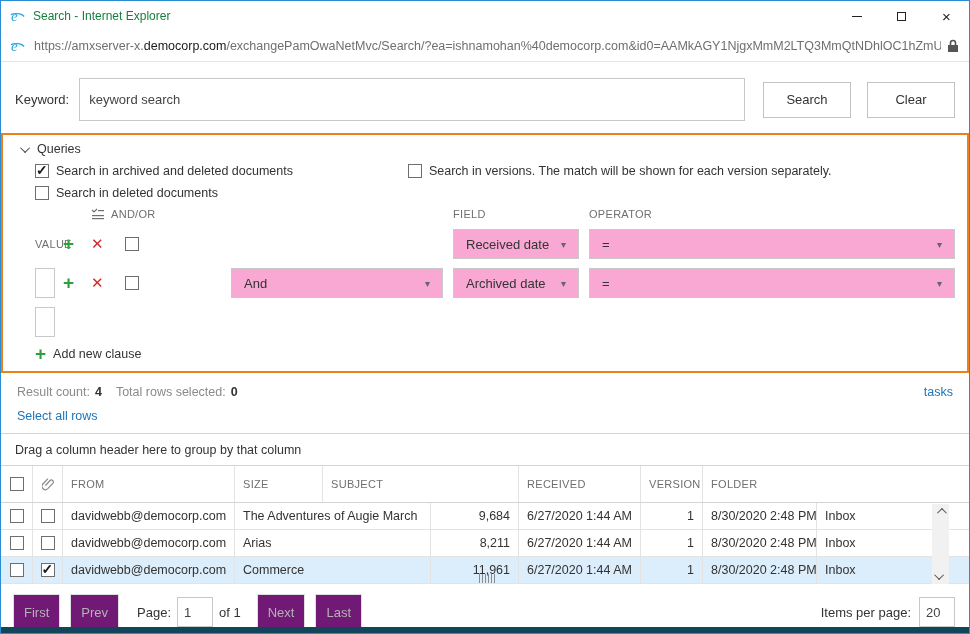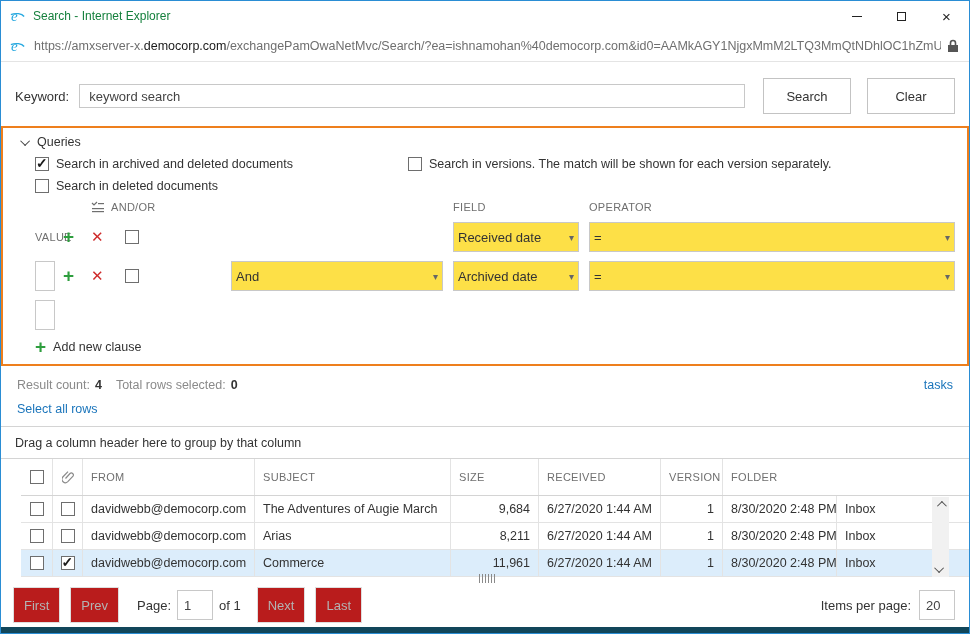--- a/index.html
+++ b/index.html
@@ -20,54 +20,54 @@
   
   .addressbar { height: 31px; display: flex; align-items: center; padding: 0 10px 0 8px; border-bottom: 1px solid #e4e4e4; background: #fff; }
   .url { flex: 1; margin-left: 8px; font-size: 12.5px; color: #6f6f6f; white-space: nowrap; overflow: hidden; }
   .url .domain { color: #1a1a1a; }
   .lock-icon { flex: 0 0 auto; margin-left: 6px; }
   
   .ieicon { width: 17px; height: 17px; flex: 0 0 auto; }
   
   .kwrow { display: flex; align-items: center; padding: 16px 14px 12px 14px; }
   .kwrow label { color: #333; margin-right: 10px; }
-  .textinput { height: 24px; border: 1px solid #c8c8c8; padding: 0 9px; font-size: 13px; color: #444; font-family: inherit; background: #fff; }
+  .textinput { height: 43px; border: 1px solid #c8c8c8; padding: 0 9px; font-size: 13px; color: #444; font-family: inherit; background: #fff; }
   .kw-input { flex: 1; margin-right: 18px; }
   .btn { height: 36px; min-width: 88px; background: #fff; border: 1px solid #c3c3c3; font-size: 13px; color: #333; font-family: inherit; cursor: pointer; }
   .btn + .btn { margin-left: 16px; }
   
   .queries { margin: 0 0; border: 2px solid #ee7f1d; padding: 7px 12px 8px 20px; }
   .q-head { display: flex; align-items: center; gap: 7px; font-size: 12.5px; color: #333; margin-bottom: 8px; cursor: pointer; width: 80px; }
   .chev { width: 7px; height: 7px; border-left: 1.5px solid #444; border-bottom: 1.5px solid #444; display: inline-block; transform: rotate(-45deg) translateY(-2px); }
   .cbline { display: flex; align-items: center; margin: 0 0 8px 12px; gap: 7px; font-size: 12.5px; color: #333; }
   .cbline .second { margin-left: 108px; display: flex; align-items: flex-end; gap: 7px; }
   input[type=checkbox] { appearance: none; -webkit-appearance: none; width: 14px; height: 14px; border: 1px solid #6e6e6e; background: #fff; position: relative; cursor: pointer; flex: 0 0 auto; }
   input[type=checkbox]:checked::after { content: "✓"; position: absolute; left: 0px; top: -3px; font-size: 14px; font-weight: bold; color: #1a1a1a; }
   .clausegrid { display: grid; grid-template-columns: 18px 18px 24px 96px 212px 126px 1fr; column-gap: 10px; align-items: center; margin-left: 12px; row-gap: 9px; }
   .clausehdr { font-size: 11px; color: #6f6f6f; letter-spacing: .3px; }
   .hdr-andor { display: flex; align-items: center; gap: 6px; grid-column: 3 / 5; }
   .plus { color: #2e9e3e; font-size: 19px; font-weight: bold; line-height: 14px; cursor: pointer; }
   .redx { color: #cf2b2b; font-size: 15px; font-weight: bold; cursor: pointer; }
-  .ddl { height: 30px; border: 1px solid #c8c8c8; background: #fde047; display: flex; align-items: center; padding: 0 4px; cursor: pointer; color: #333; }
+  .ddl { height: 30px; border: 1px solid #c8c8c8; background: #f9a8d4; display: flex; align-items: center; padding: 0 12px; cursor: pointer; color: #333; }
   .ddl .ddl-txt { flex: 1; white-space: nowrap; overflow: hidden; }
   .ddl .arrow { color: #666; font-size: 10px; margin-left: 4px; }
   .val-input { width: 100%; height: 30px; }
   .addclause { display: flex; align-items: center; gap: 7px; margin: 10px 0 2px 12px; cursor: pointer; color: #333; font-size: 12.5px; width: 140px; }
   
   .resinfo { padding: 12px 16px 0 16px; }
   .resinfo .line1 { display: flex; align-items: center; }
   .graylabel { color: #8a8a8a; font-size: 12.5px; }
   .boldnum { color: #333; font-weight: bold; font-size: 12.5px; margin: 0 14px 0 5px; }
   .spacer { flex: 1; }
   .link { color: #1b75bb; font-size: 12.5px; cursor: pointer; text-decoration: none; }
   .line2 { margin-top: 9px; margin-bottom: 10px; }
   
   .groupbar { border-top: 1px solid #d4d4d4; border-bottom: 1px solid #d4d4d4; height: 33px; display: flex; align-items: center; padding-left: 14px; font-size: 12.5px; color: #333; }
   
-  .tbl { position: relative; padding-left: 20px; }
+  .tbl { position: relative; }
   .trow { display: flex; align-items: stretch; border-bottom: 1px solid #e3e3e3; background: #fff; }
   .trow.hdr { height: 37px; border-bottom: 1px solid #d4d4d4; }
   .trow.body { height: 27px; }
   .trow.selected { background: #dcedfb; }
   .tc { display: flex; align-items: center; padding: 0 8px; border-right: 1px solid #e3e3e3; font-size: 12.5px; color: #333; overflow: hidden; white-space: nowrap; }
   .tc.hcell { font-size: 11px; color: #6f6f6f; letter-spacing: .3px; }
   .c-sel { width: 32px; justify-content: center; padding: 0; }
   .c-clip { width: 30px; justify-content: center; padding: 0; }
   .c-from { width: 172px; }
   .c-subj { width: 196px; }
@@ -78,21 +78,21 @@
   .c-ver.hcell { justify-content: flex-start; }
   .c-arch { width: 114px; }
   .c-fold { flex: 1; border-right: none; }
   .vscroll { position: absolute; top: 38px; bottom: 0; right: 20px; width: 17px; background: #f1f1f1; display: flex; flex-direction: column; justify-content: space-between; align-items: center; }
   .sarrow { width: 17px; height: 15px; display: flex; align-items: center; justify-content: center; cursor: pointer; }
   .sarrow .chev { border-color: #505050; }
   .sarrow.up .chev { transform: rotate(135deg) translateY(-2px); }
   .sarrow.down .chev { transform: rotate(-45deg) translateY(-2px); }
   
   .pager { display: flex; align-items: center; padding: 10px 14px 0 12px; }
-  .pbtn { height: 36px; min-width: 46px; background: #b91c1c; border: 1px solid #dedede; color: #b3b3b3; font-size: 13px; font-family: inherit; margin-right: 10px; cursor: default; padding: 0 10px; }
+  .pbtn { height: 36px; min-width: 46px; background: #701a75; border: 1px solid #dedede; color: #b3b3b3; font-size: 13px; font-family: inherit; margin-right: 10px; cursor: default; padding: 0 10px; }
   .pager label { margin: 0 6px 0 8px; color: #333; }
   .pg-input { width: 36px; height: 30px; padding: 0 6px; margin-right: 6px; }
   .ofpages { margin-right: 16px; color: #333; }
   .ipp { margin-left: auto; display: flex; align-items: center; gap: 8px; color: #333; }
   
   .grip { position: absolute; left: 478px; top: 573px; width: 16px; height: 9px; background: repeating-linear-gradient(90deg, #8a8a8a 0 1px, transparent 1px 3px); }
   .bottomstrip { position: absolute; left: 0; right: 0; bottom: 0; height: 6px; background: #11465a; }
 </style>
 </head>
 <body>
@@ -232,22 +232,22 @@
   <div class="trow hdr">
     <div class="tc c-sel">
         <input type="checkbox" style="">
       </div>
     <div class="tc c-clip">
       <svg width="12" height="14" viewBox="0 0 12 14">
         <path d="M3.5 8.5 L8 3.5 a2 2 0 0 1 3 2.6 L5.8 11.6 a3.4 3.4 0 0 1-5-4.6 L6 1.6" stroke="#8a8a8a" stroke-width="1.2" fill="none"></path>
       </svg>
     </div>
     <div class="tc hcell c-from">FROM</div>
+    <div class="tc hcell c-size">SIZE</div>
     <div class="tc hcell c-subj">SUBJECT</div>
-    <div class="tc hcell c-size">SIZE</div>
     <div class="tc hcell c-recv">RECEIVED</div>
     <div class="tc hcell c-ver">VERSION</div>
     <div class="tc hcell c-fold">FOLDER</div>
   </div>
 
   <div class="trow body">
     <div class="tc c-sel">
         <input type="checkbox" style="">
       </div>
     <div class="tc c-clip">

